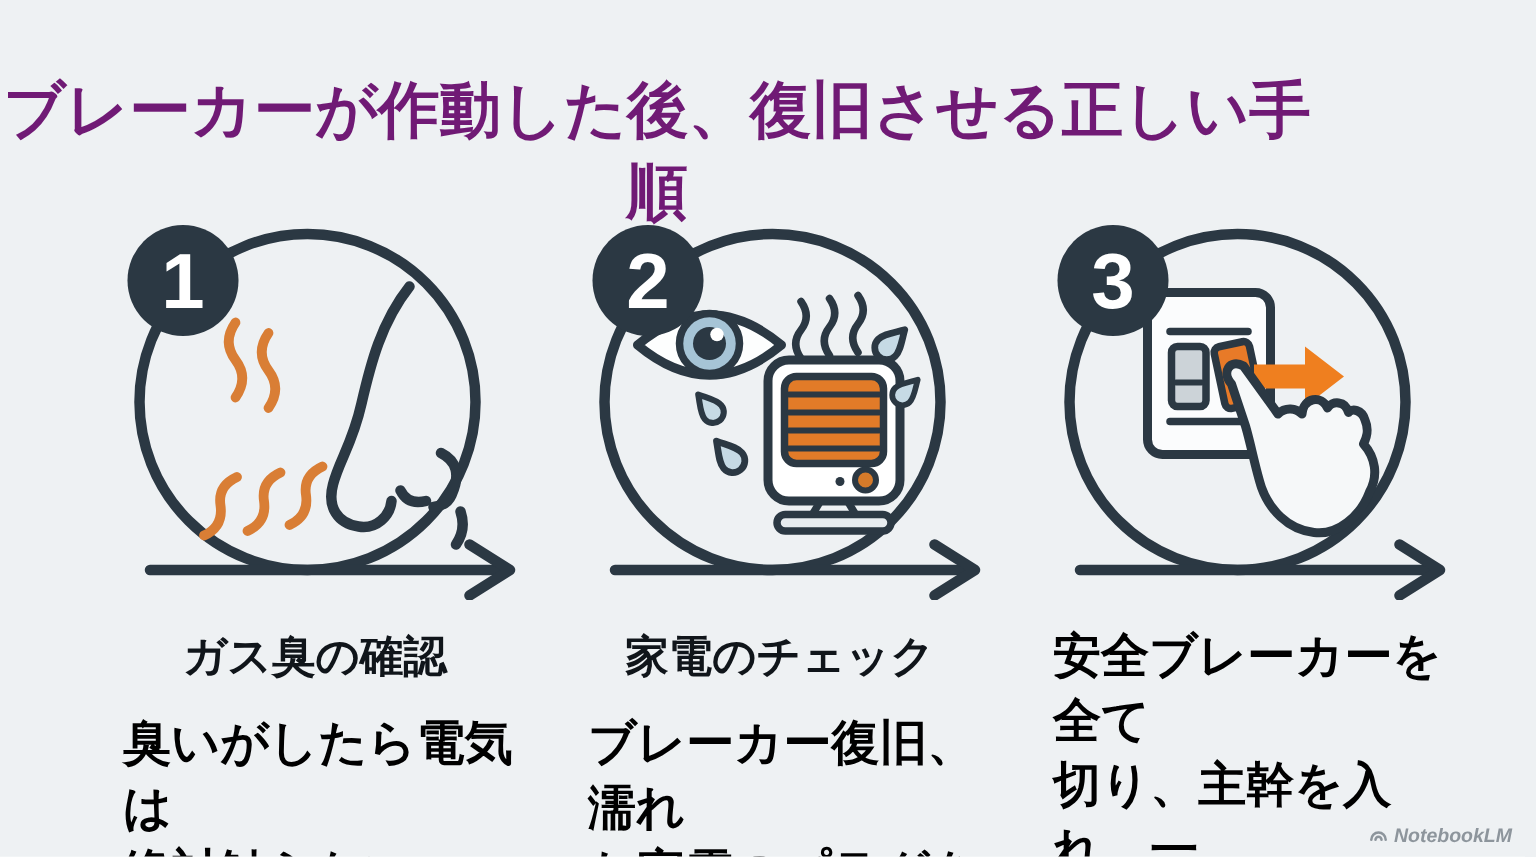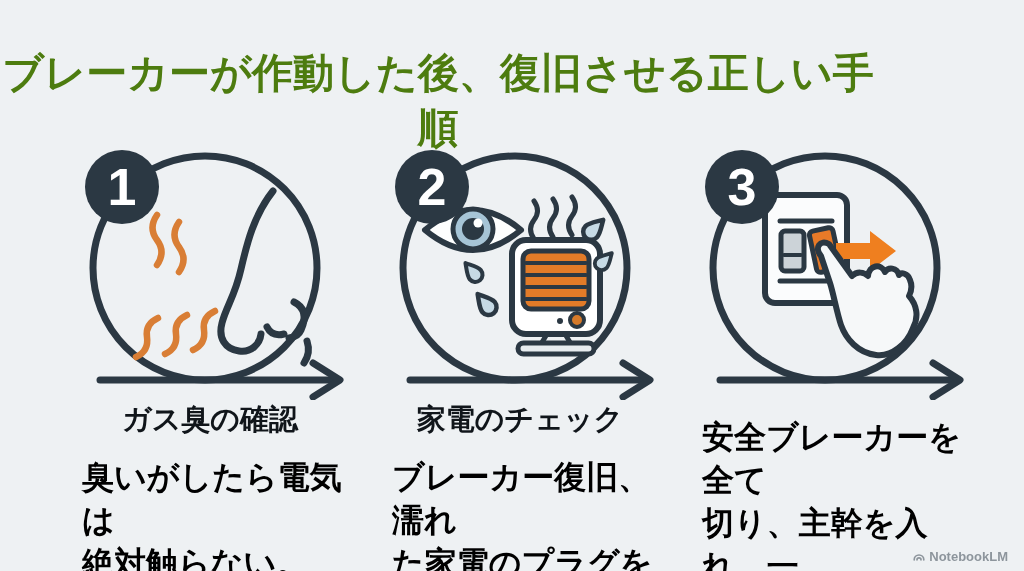--- a/index.html
+++ b/index.html
@@ -10,56 +10,57 @@
     overflow:hidden;
     font-family:"Liberation Sans", sans-serif;
   }
   .title{
     position:absolute;
     left:0;top:46px;width:876px;
     text-align:center;
     font-size:41px;
     font-weight:900;
     letter-spacing:0px;
-    color:#4d7c0f;
+    color:#701a75;
     margin:0;
   }
   .step{
     position:absolute;
     top:145px;
     width:300px;
   }
   .step.s1{left:60px;}
   .step.s2{left:370px;}
   .step.s3{left:680px;}
   .art{width:300px;height:255px;}
   .step-heading{
     text-align:center;
     font-size:29px;
     font-weight:900;
     color:#10151a;
-    margin-top:0;
+    margin-top:18px;
   }
   .step-body{
     font-size:32px;
     font-weight:800;
     line-height:1.34;
     color:#000000;
     padding-left:22px;
     padding-right:6px;
     margin-top:16px;
     white-space:pre-line;
   }
   .footer-brand{
     position:absolute;
     right:16px;bottom:7px;
     display:flex;align-items:center;gap:3px;
     color:#8d959c;
     font-size:13px;
     font-weight:700;
+    font-style:italic;
   }
   svg{display:block;}
 </style>
 </head>
 <body>
 
 <div class="canvas">
 
   <h1 class="title">ブレーカーが作動した後、復旧させる正しい手順</h1>
 

